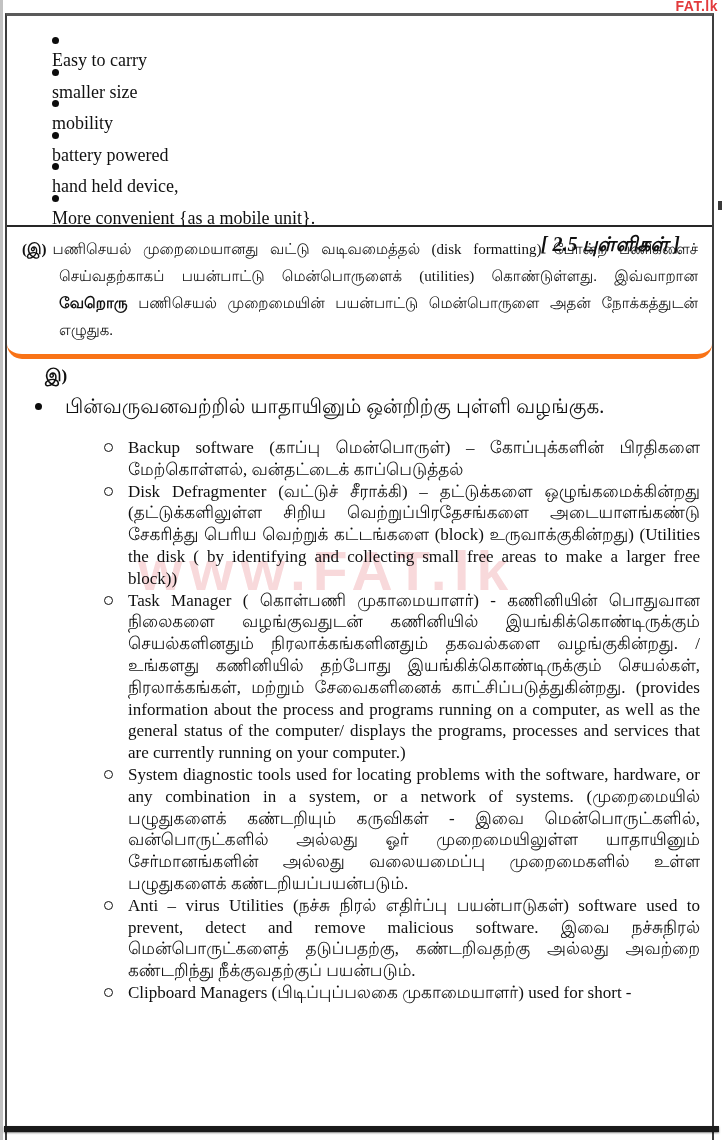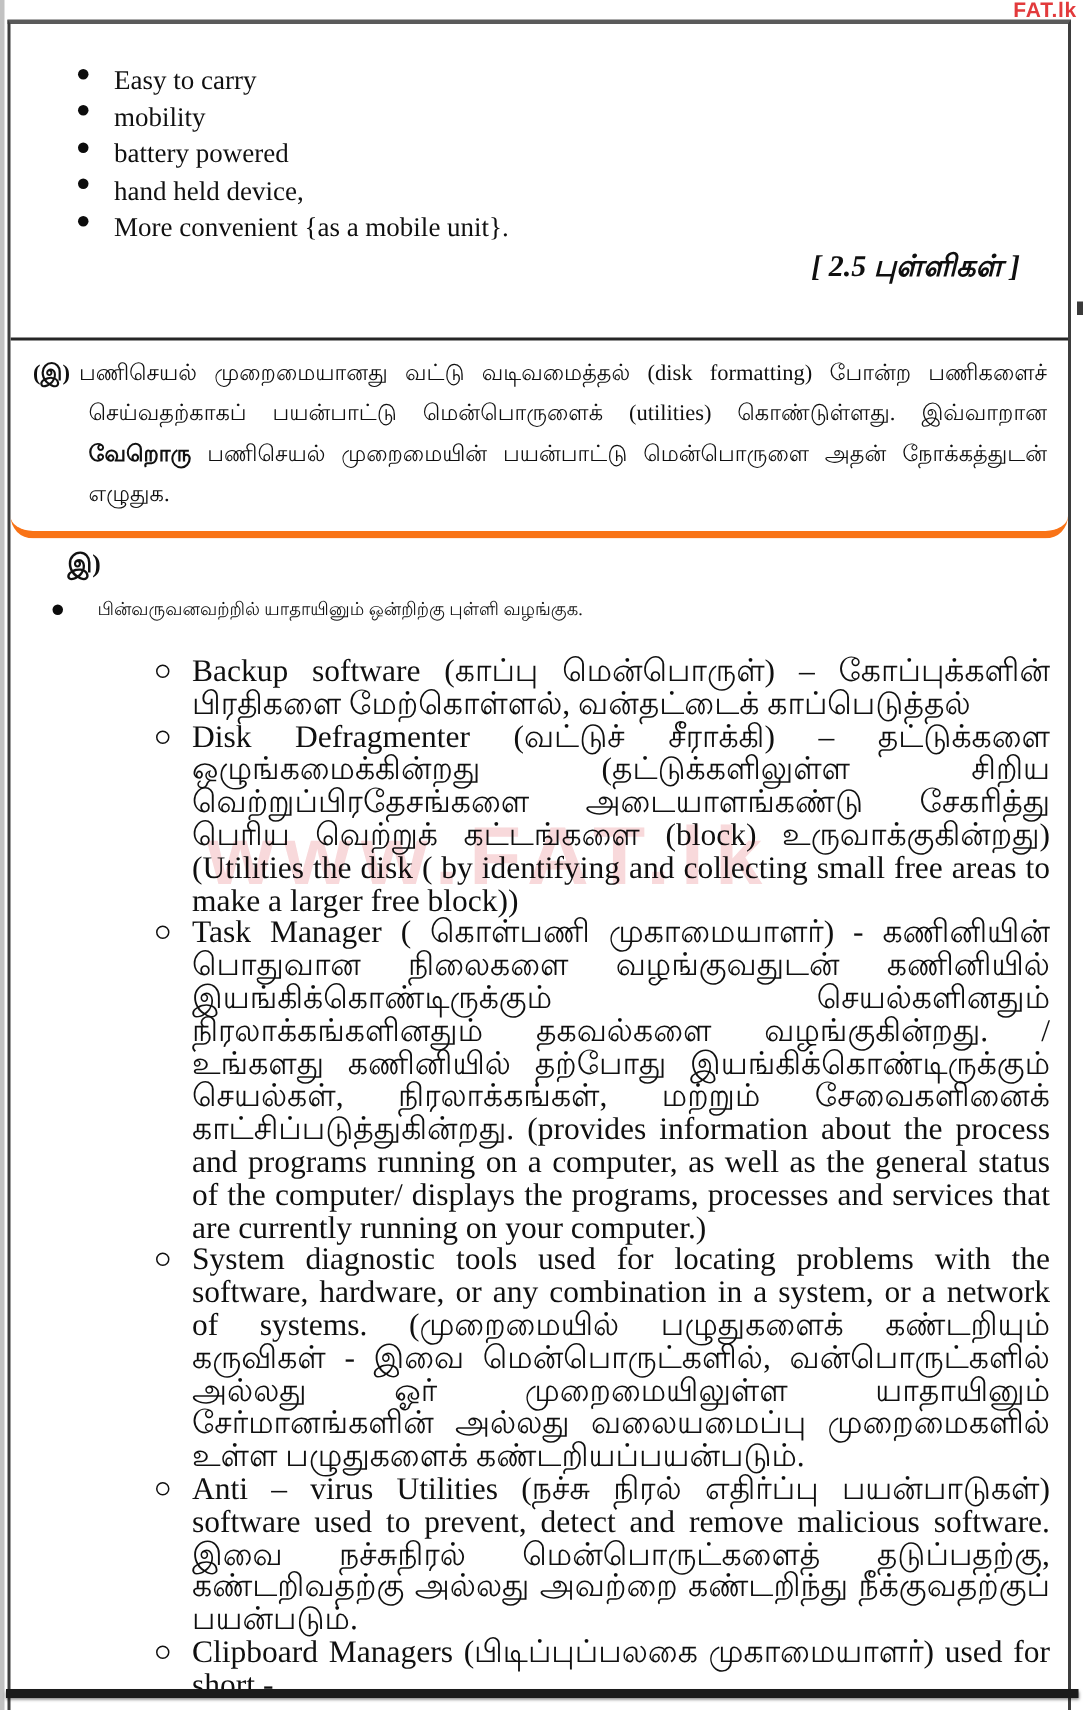--- a/index.html
+++ b/index.html
@@ -13,39 +13,39 @@
   .fat-top{position:absolute;top:-2px;right:7px;font-family:"Liberation Sans","DejaVu Sans",sans-serif;
     font-weight:700;font-size:14px;letter-spacing:.5px;}
   .sheet{
     position:absolute;left:5px;top:13px;width:709px;height:1127px;box-sizing:border-box;
     border-left:2px solid #3d3d3d;border-right:2px solid #3d3d3d;border-top:3px solid #5a5a5a;
     background:#fff;overflow:hidden;
   }
   
   .row1{box-sizing:border-box;padding:25px 28px 0 45px;height:211px;border-bottom:2px solid #262626;}
   .row1 ul{margin:0;padding:0;list-style:none;}
-  .row1 li{display:flex;align-items:center;font-size:18px;line-height:24.5px;}
+  .row1 li{display:flex;align-items:flex-start;font-size:18px;line-height:24.5px;flex-direction:column;}
   .dot{width:7px;height:7px;border-radius:50%;background:#0c0c0c;flex:0 0 7px;margin-right:17px;position:relative;top:-4px;}
   .marks{margin-top:3px;text-align:right;font-size:20px;font-weight:700;font-style:italic;padding-right:4px;}
   
   .row2{box-sizing:border-box;padding:9px 14px 10px 15px;border-bottom:5px solid #f97316;
     font-size:15px;line-height:27px;text-align:justify;border-radius:15px;}
   .row2 .para{padding-left:37px;text-indent:-37px;}
   .q-label{font-weight:600;margin-right:6px;}
   .bold-word{font-weight:700;}
   
   .row3{box-sizing:border-box;padding:6px 14px 0 0;}
   .ans-label{margin-left:38px;font-weight:700;font-size:17px;line-height:22px;}
-  .intro{display:flex;margin-top:7px;font-size:12px;line-height:24px;}
+  .intro{display:flex;margin-top:7px;font-size:20px;line-height:24px;}
   .intro .dot{margin-left:28px;margin-right:23px;top:9px;}
   .items{margin:19px 0 0 97px;padding:0;list-style:none;width:596px;}
   .items li{display:flex;}
   .circ{flex:0 0 9px;width:9px;height:9px;border:1.6px solid #111;border-radius:50%;
     margin:6px 15px 0 0;box-sizing:border-box;}
-  .it{flex:1;font-size:21px;line-height:21.8px;text-align:justify;}
+  .it{flex:1;font-size:17px;line-height:21.8px;text-align:justify;}
   
   .wm-center{
     position:absolute;left:138px;top:538px;width:590px;
     font-family:"Liberation Sans","DejaVu Sans",sans-serif;font-weight:800;font-size:57px;
     letter-spacing:7px;opacity:.55;mix-blend-mode:multiply;pointer-events:none;white-space:nowrap;
     transform:scaleY(.96);
   }
   .bottom-band{position:absolute;left:4px;top:1126px;width:715px;height:6px;background:#1b1b1b;
     box-shadow:0 1px 2px rgba(0,0,0,.5);}
   .tick-right{position:absolute;left:718px;top:201px;width:4px;height:9px;background:#3a3a3a;}
@@ -57,20 +57,24 @@
 
 <div class="fat-top" style="color:#e23a3c;">FAT.lk</div>
 
 <div class="sheet">
 
   <section class="row1">
     <ul>
       <li>
           <span class="dot"></span>
           <span>Easy to carry</span>
+        </li>
+      <li>
+          <span class="dot"></span>
+          <span>smaller size</span>
         </li>
       <li>
           <span class="dot"></span>
           <span>mobility</span>
         </li>
       <li>
           <span class="dot"></span>
           <span>battery powered</span>
         </li>
       <li>

